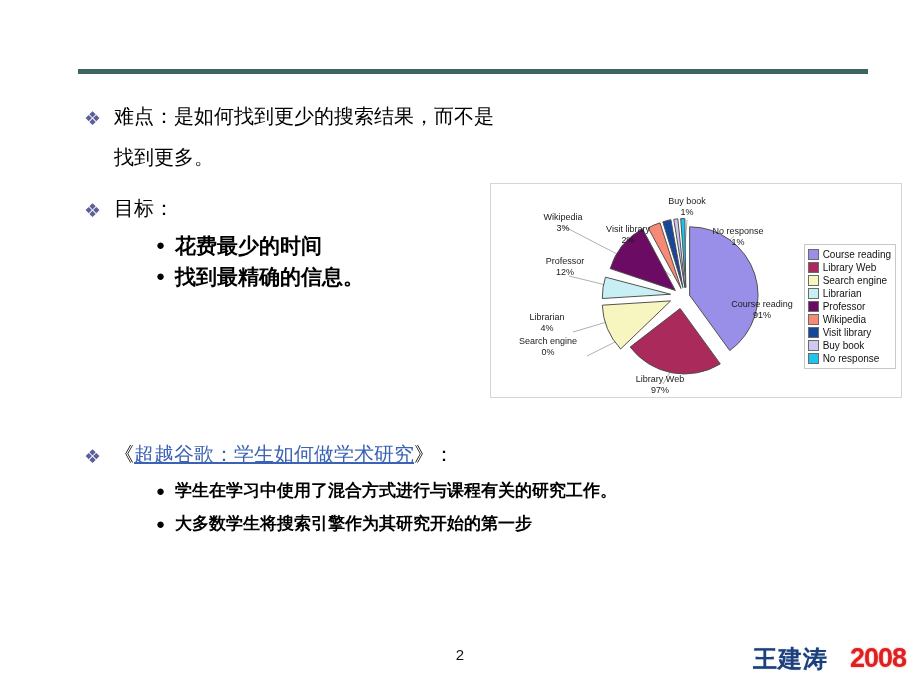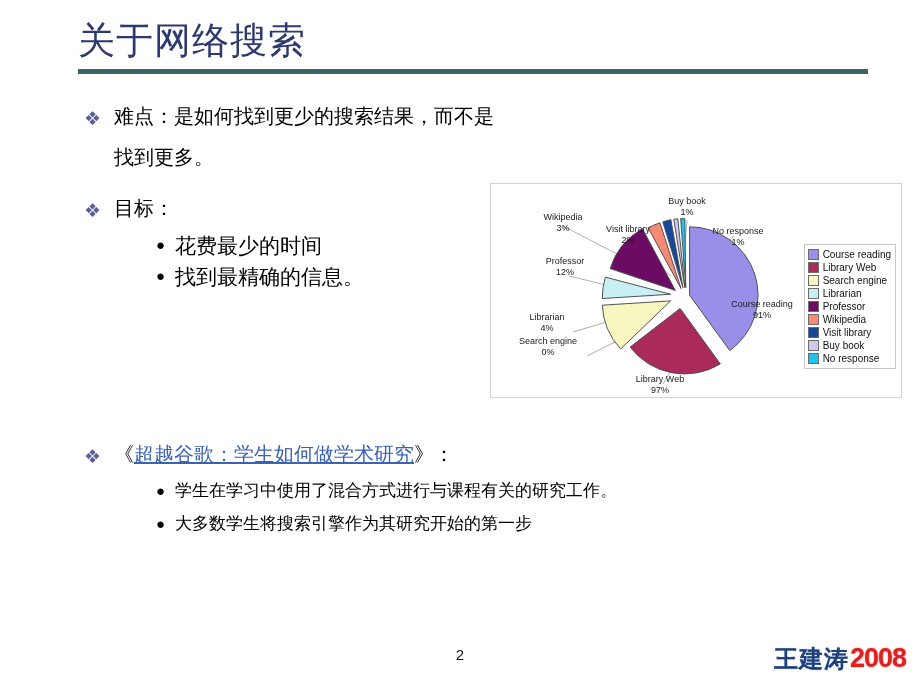--- a/index.html
+++ b/index.html
@@ -90,20 +90,21 @@
     padding-top: 7px;
     font-size: 15px;
     line-height: 1;
     color: #000000;
   }
   .lvl2-text {
     flex: 1 1 auto;
     font-size: 21px;
     line-height: 30px;
     color: #000000;
+    font-weight: bold;
   }
 
   .hyperlink {
     color: #3b63b5;
     text-decoration: underline;
   }
 
   #goal-block { margin-top: 10px; }
   #book-block { margin-top: 34px; }
 
@@ -208,34 +209,31 @@
     font-size: 24px;
     color: #1d3f7a;
     letter-spacing: 1px;
     text-shadow: 0 0 1px rgba(120,150,200,0.85);
   }
   #brand-year {
     font-family: "Liberation Sans", "DejaVu Sans", sans-serif;
     font-weight: bold;
     font-size: 27px;
     color: #e02020;
-    margin-left: 1px;
+    margin-left: 22px;
     letter-spacing: -1px;
     text-shadow: 0 0 2px rgba(235,120,120,0.9);
     text-align: center;
   }
 </style>
 </head>
 <body>
 
 <div id="slide">
 
-  <div id="title-block">
-    <div id="slide-title">关于网络搜索</div>
-  </div>
   <div id="title-rule"></div>
 
   <div id="body-block">
 
     <div class="lvl1">
       <span class="lvl1-marker">❖</span>
       <span class="lvl1-text nowrapish">难点：是如何找到更少的搜索结果，而不是找到更多。</span>
     </div>
 
     <div id="goal-block">

